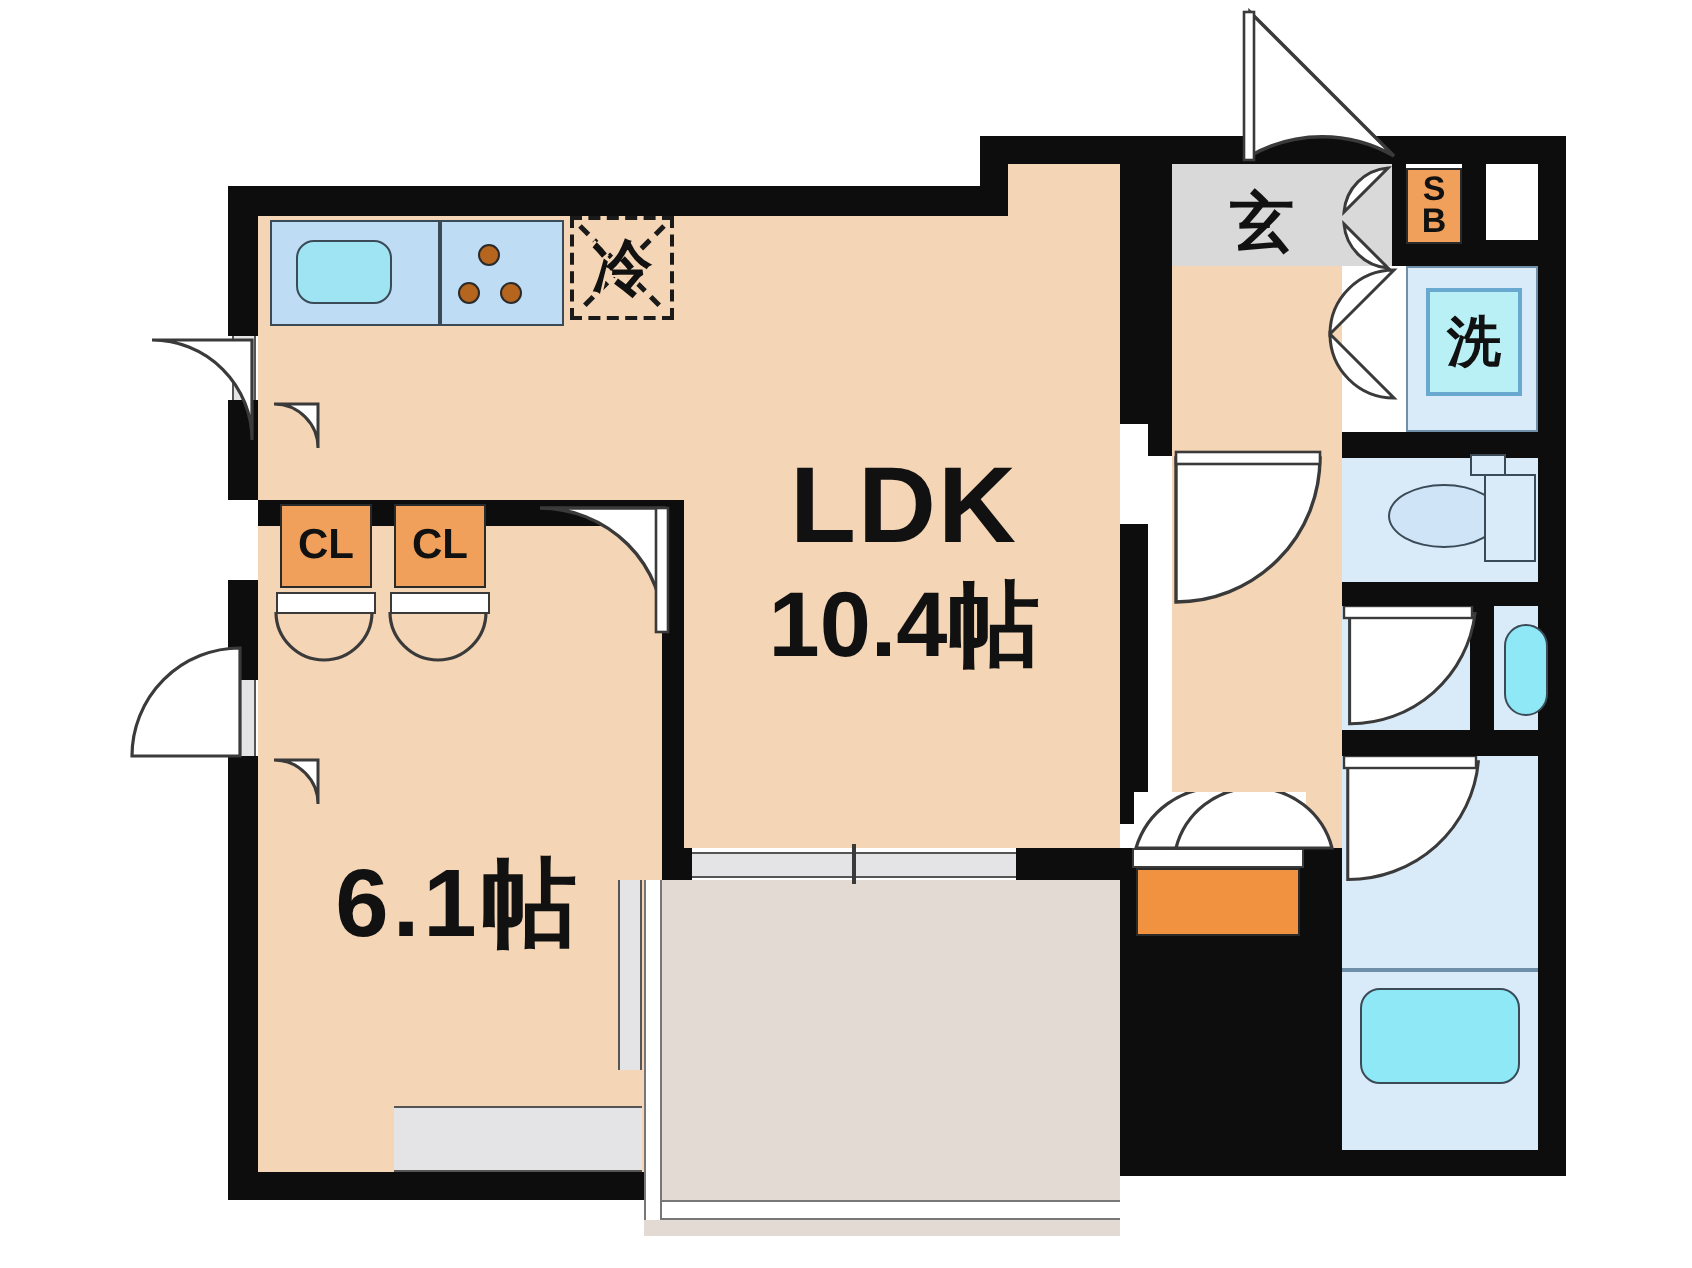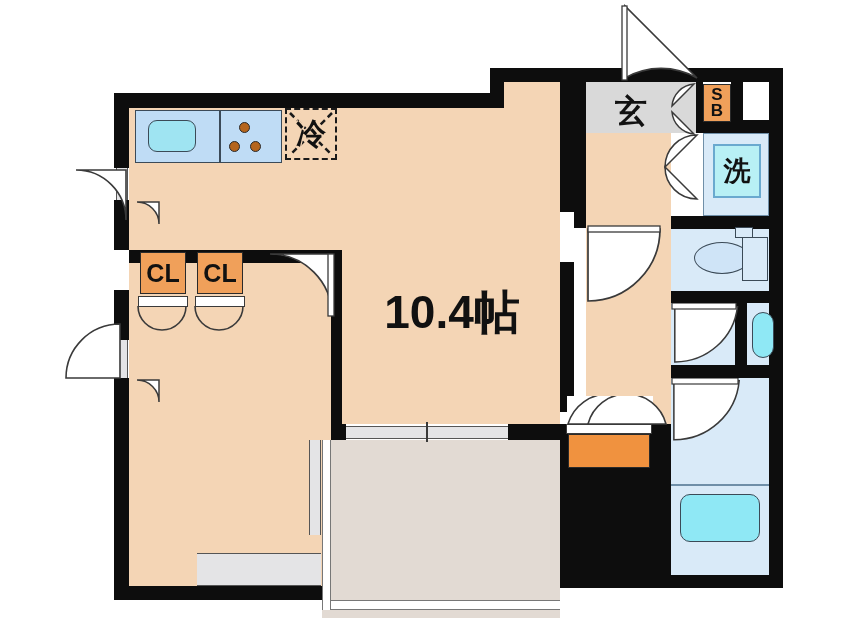--- a/index.html
+++ b/index.html
@@ -27,21 +27,21 @@
   .tubvert{background:#8fe8f5;border:1.8px solid #3b4a57;border-radius:22px;}
   .toiletbowl{background:#cfe4f7;border:1.8px solid #3b4a57;border-radius:50%;}
   .tank{background:#d9eaf8;border:1.5px solid #3b4a57;}
   .leaf{background:#ffffff;border:1.3px solid #3a3a3a;}
   .label{color:#111;font-weight:bold;white-space:nowrap;}
   .lbl-ldk{font-size:54px;letter-spacing:1px;}
   .lbl-ldk2{font-size:46px;}
   .lbl-room{font-size:48px;letter-spacing:2px;}
   .lbl-balcony{font-size:27px;letter-spacing:1px;}
   .lbl-genkan{font-size:32px;}
-  .lbl-cl{font-size:25px;font-weight:bold;color:#111;}
+  .lbl-cl{font-size:21px;font-weight:bold;color:#111;}
   .lbl-sb{font-size:17px;font-weight:bold;color:#111;}
   .lbl-wash{font-size:27px;font-weight:bold;color:#111;}
   .lbl-fridge{font-size:30px;font-weight:bold;color:#111;}
 </style>
 </head>
 <body>
 
 <div id="plan">
 
   <div class="abs wall" style="left:114px;top:93px;width:390px;height:15px;"></div>
@@ -224,17 +224,19 @@
     <rect x="1" y="0" width="64" height="6" fill="#ffffff" stroke="#3a3a3a" stroke-width="1.2"></rect>
   </svg>
 
   <svg class="abs" width="72" height="66" viewBox="0 0 72 66" style="left:671px;top:378px;">
     <path d="M2 2 L70 2 A68 68 0 0 1 2 64 Z" fill="#ffffff" stroke="#3a3a3a" stroke-width="1.6" transform="scale(0.96,0.95) translate(1,1)"></path>
     <rect x="1" y="0" width="66" height="6" fill="#ffffff" stroke="#3a3a3a" stroke-width="1.2"></rect>
   </svg>
   <div class="abs" style="left:671px;top:484px;width:98px;height:2px;background:#6f8fa8;"></div>
   <div class="abs tub" style="left:680px;top:494px;width:80px;height:48px;"></div>
 
+  <div class="abs label lbl-ldk" style="left:352px;top:222px;width:200px;text-align:center;">LDK</div>
   <div class="abs label lbl-ldk2" style="left:342px;top:282px;width:220px;text-align:center;">10.4帖</div>
 
+  <div class="abs label lbl-room" style="left:134px;top:420px;width:190px;text-align:center;">6.1帖</div>
 
 
 </div>
 
 </body></html>

